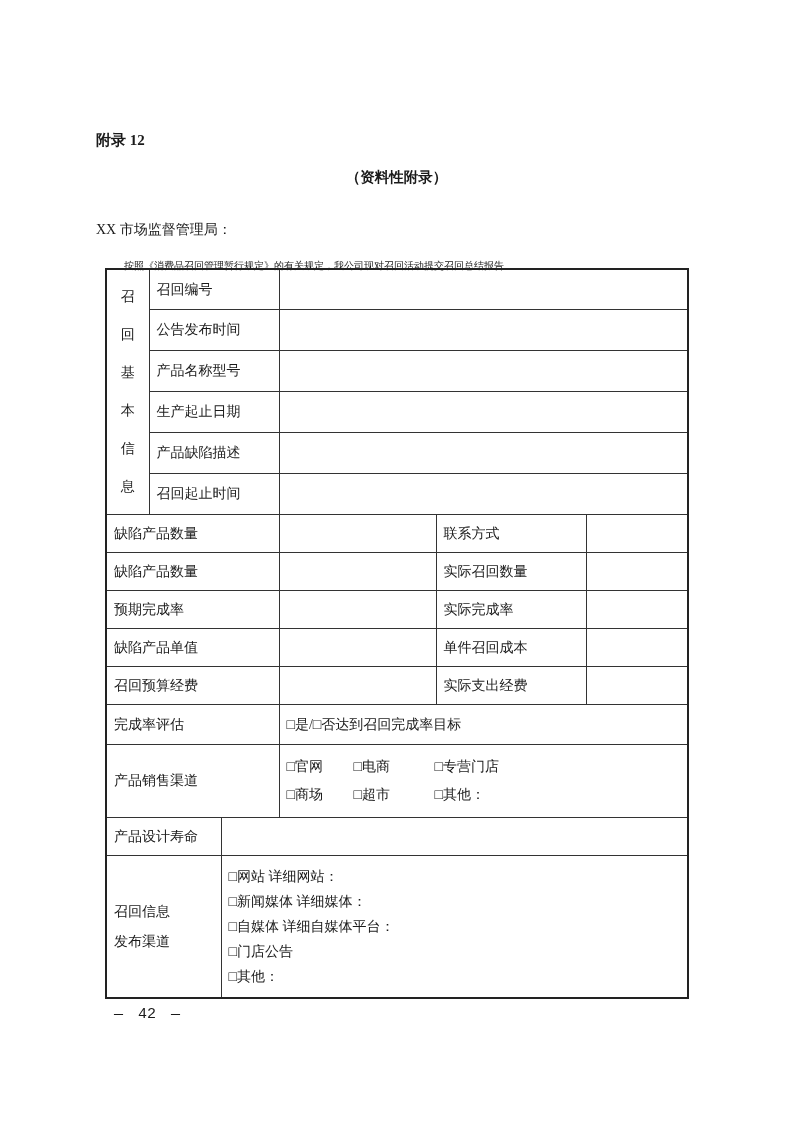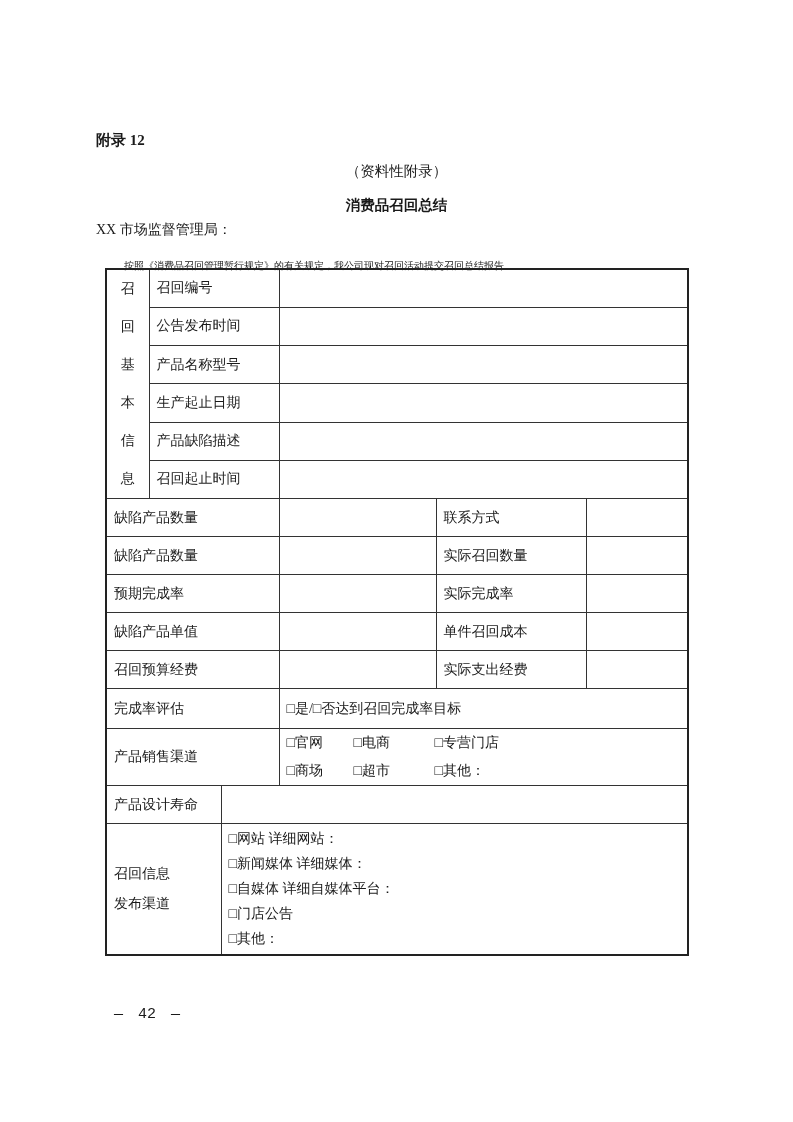--- a/index.html
+++ b/index.html
@@ -9,22 +9,22 @@
     font-family: "Liberation Serif", "DejaVu Serif", serif;
     color: #1a1a1a;
   }
   .page { position: relative; width: 793px; height: 1122px; overflow: hidden; }
 
   .appendix-label {
     position: absolute; left: 96px; top: 131px;
     font-size: 15px; font-weight: bold;
   }
   .annex-note {
-    position: absolute; left: 0; top: 162px; width: 793px;
-    text-align: center; font-size: 14.5px; font-weight: normal;
+    position: absolute; left: 0; top: 168px; width: 793px;
+    text-align: center; font-size: 14.5px; font-weight: bold;
   }
   .doc-title {
     position: absolute; left: 0; top: 196px; width: 793px;
     text-align: center; font-size: 14.5px; font-weight: bold;
   }
   .salutation {
     position: absolute; left: 96px; top: 221px; font-size: 14px;
   }
   .intro {
     position: absolute; left: 124px; top: 247px; font-size: 10px;
@@ -33,21 +33,21 @@
 
   table.recall-table {
     position: absolute; left: 105px; top: 268px;
     width: 582px; table-layout: fixed;
     border-collapse: collapse;
     border: 2px solid #222;
   }
   table.recall-table td {
     border: 1px solid #333;
     font-size: 14px;
-    padding: 0 7px;
+    padding: 8px 7px;
     vertical-align: middle;
     overflow: hidden;
   }
   tr.r38 { height: 38px; }
   tr.r40 { height: 40px; }
   tr.r57 { height: 57px; }
   tr.r131 { height: 131px; }
 
   td.group-cell {
     text-align: center; padding: 0 2px;
@@ -68,21 +68,20 @@
     font-size: 15px; word-spacing: 6px; font-family: Liberation Mono, monospace;
   }
 </style>
 </head>
 <body>
 
 <div class="page">
 
   <div class="appendix-label">附录 12</div>
   <div class="annex-note">（资料性附录）</div>
-  <div class="doc-title">消费品召回总结</div>
   <div class="salutation">XX 市场监督管理局：</div>
   <div class="intro">按照《消费品召回管理暂行规定》的有关规定，我公司现对召回活动提交召回总结报告。</div>
 
   <table class="recall-table">
     <colgroup>
       <col style="width:43px">
         <col style="width:72px">
         <col style="width:58px">
       <col style="width:157px">
         <col style="width:150px">

